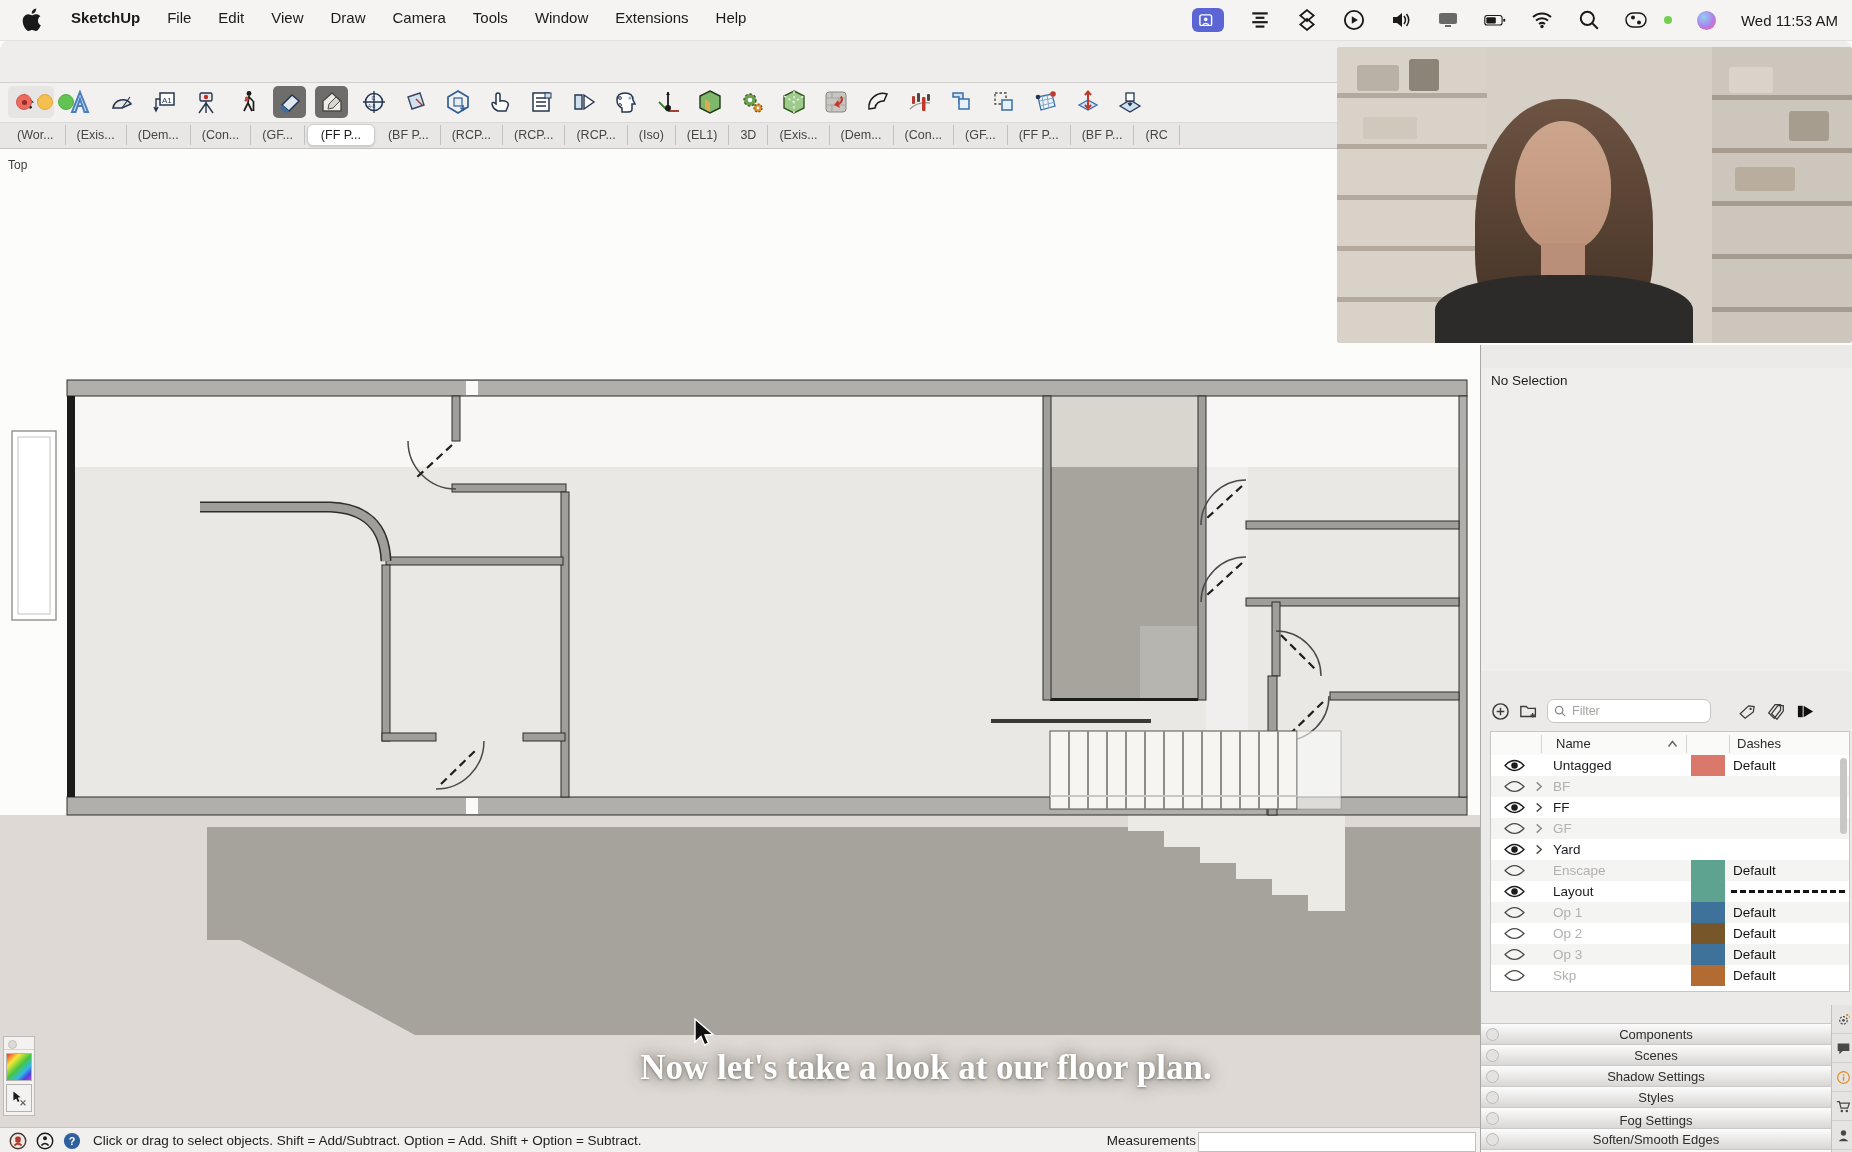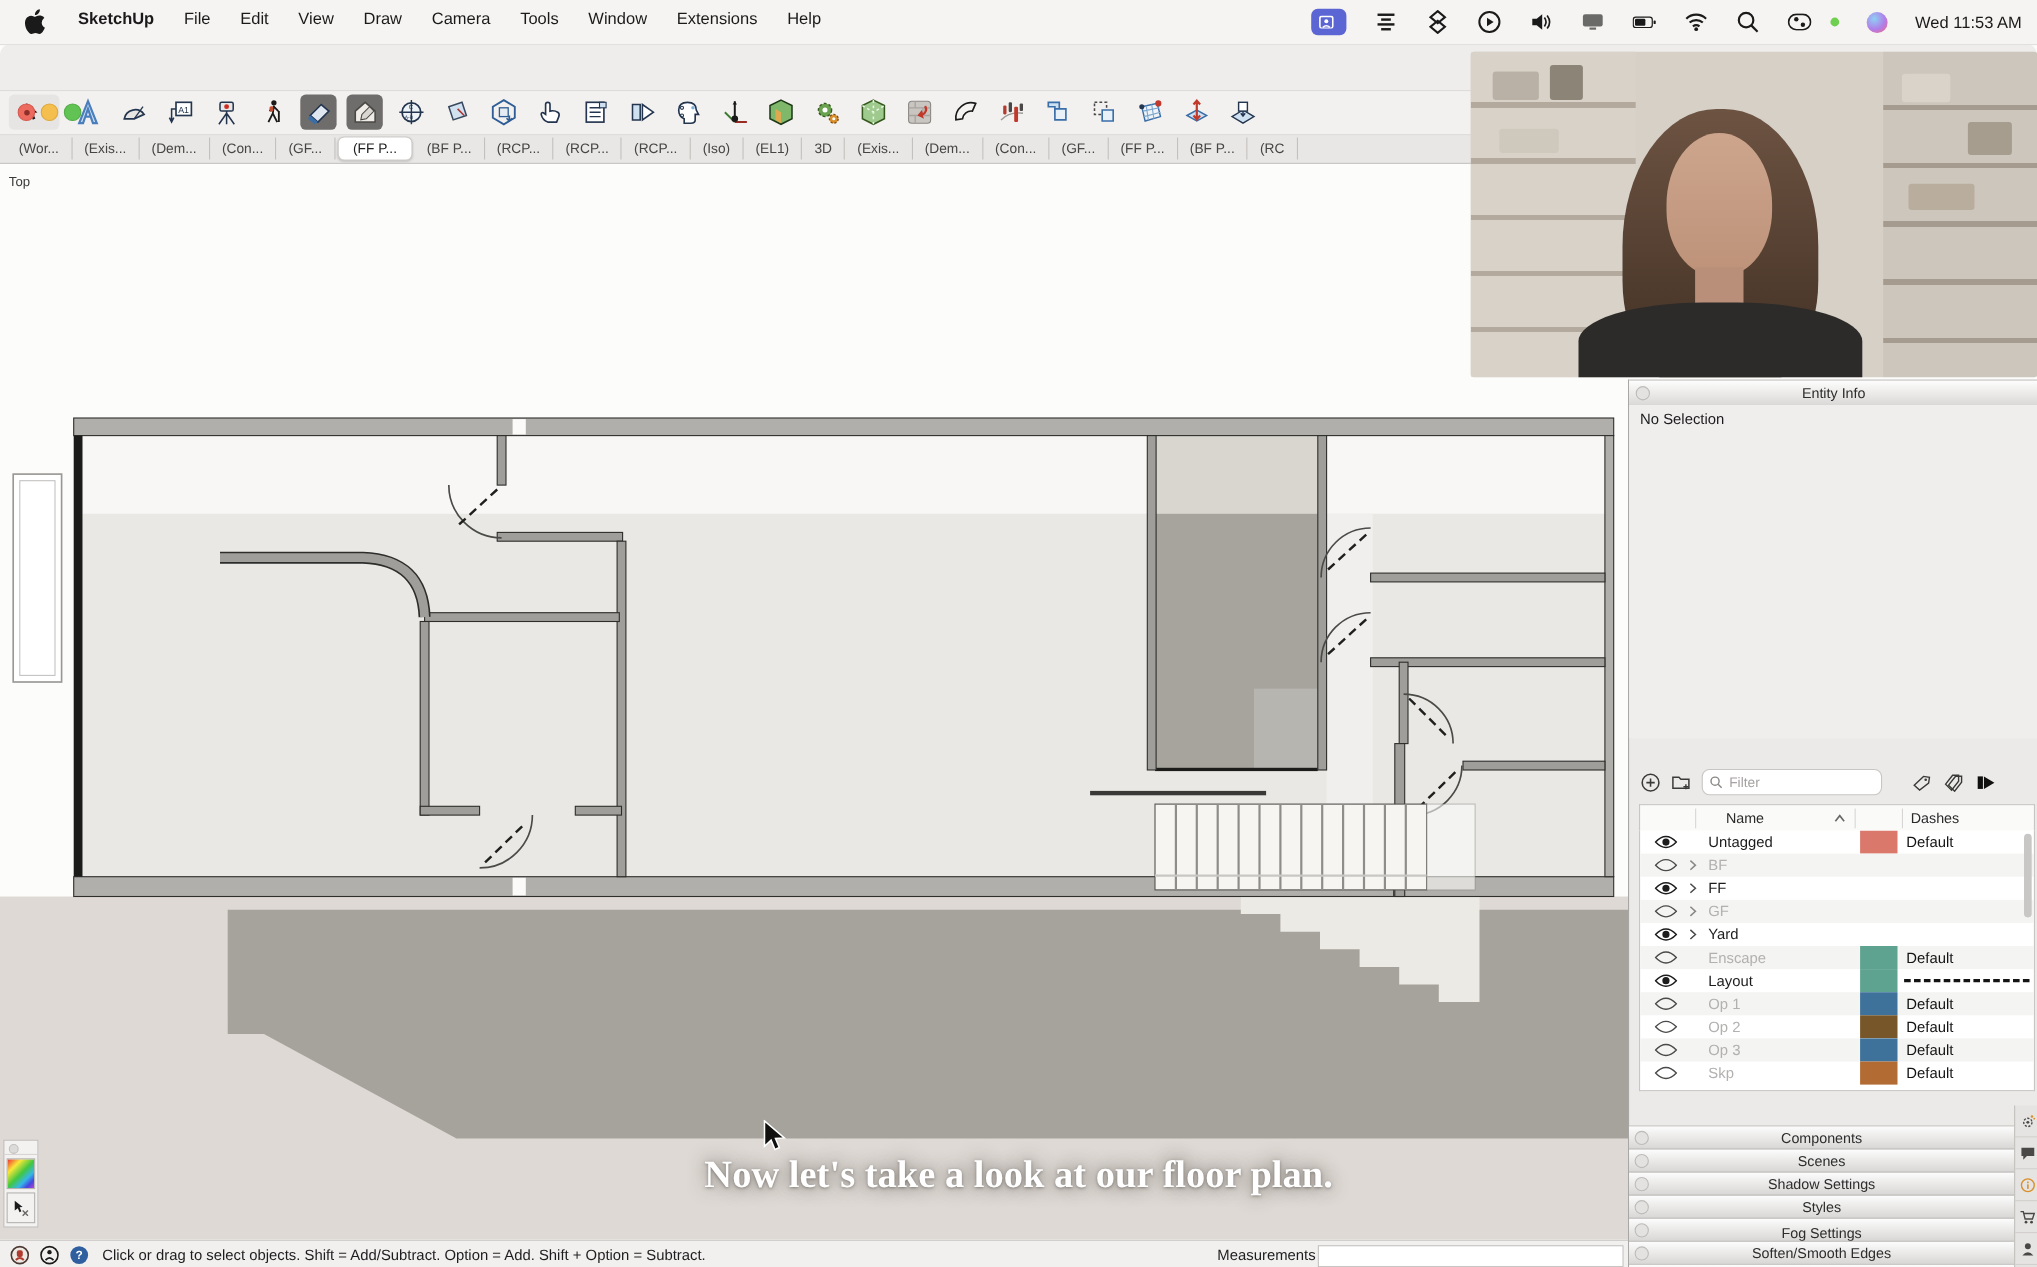--- a/index.html
+++ b/index.html
@@ -541,24 +541,20 @@
     <div class="blob" style="left:392px;top:20px;width:44px;height:26px;background:#d9d3c9;"></div>
     <div class="blob" style="left:452px;top:64px;width:40px;height:30px;background:#a79d8f;"></div>
     <div class="blob" style="left:398px;top:120px;width:60px;height:24px;background:#b9ae9e;"></div>
     <div id="person-hair"></div>
     <div id="person-face"></div>
     <div id="person-neck"></div>
     <div id="person-body"></div>
   </div>
 
   <div id="panel" class="abs">
-    <div class="phead" style="top:0;">
-      <span class="pdot"></span>
-      <span>Entity Info</span>
-    </div>
     <div id="ei-body"></div>
     <div id="ei-msg">No Selection</div>
 
 
     <div id="tags-tools">
       <span class="tg-ic">
           <svg viewBox="0 0 20 20" width="19">
             <circle cx="10" cy="10" r="8" fill="none" stroke="#3a3a38" stroke-width="1.5"></circle>
             <path d="M10,6 V14 M6,10 H14" stroke="#3a3a38" stroke-width="1.5"></path>
           </svg>
@@ -593,21 +589,21 @@
             <rect x="2" y="4" width="5" height="12" fill="#10100f"></rect>
             <path d="M8,4 L18,10 L8,16 Z" fill="#10100f"></path>
           </svg>
         </span>
     </div>
 
     <div id="tags-colhead">
       <span class="sep" style="left:50px;"></span>
       <span class="sep" style="left:195px;"></span>
       <span class="sep" style="left:238px;"></span>
-      <span style="position:absolute;left:78px;top:4px;">Name</span>
+      <span style="position:absolute;left:65px;top:4px;">Name</span>
       <svg style="position:absolute;left:176px;top:8px;" width="11" height="8" viewBox="0 0 11 8">
           <path d="M1.5,6.5 L5.5,1.5 L9.5,6.5" fill="none" stroke="#6a6866" stroke-width="1.5"></path>
         </svg>
       <span style="position:absolute;left:246px;top:4px;">Dashes</span>
     </div>
 
     <div id="tags-list">
       <div class="trow">
         <svg class="eye" viewBox="0 0 20 12">
             <path d="M1,6 Q10,-3.5 19,6 Q10,15.5 1,6 Z" fill="none" stroke="#1c1c1c" stroke-width="1.3"></path>

